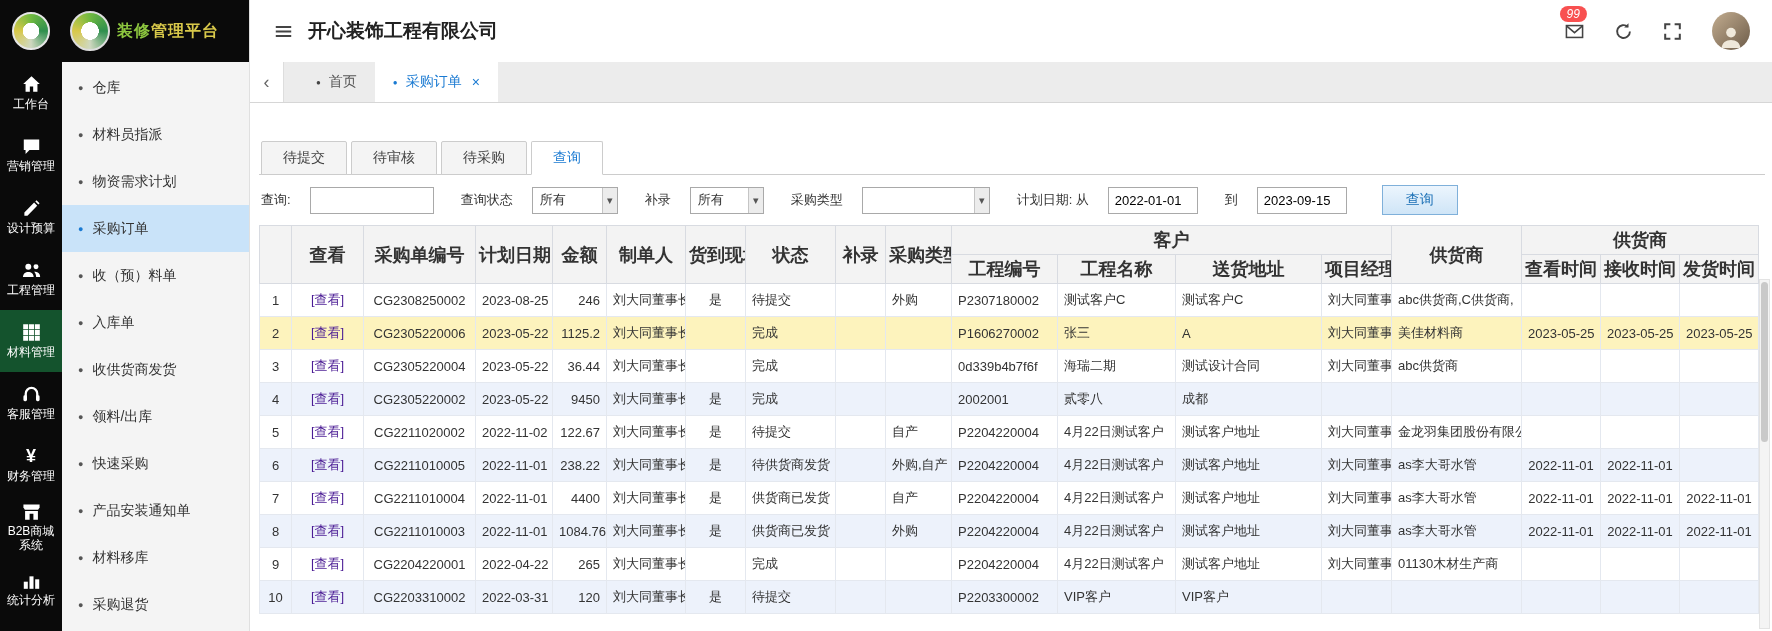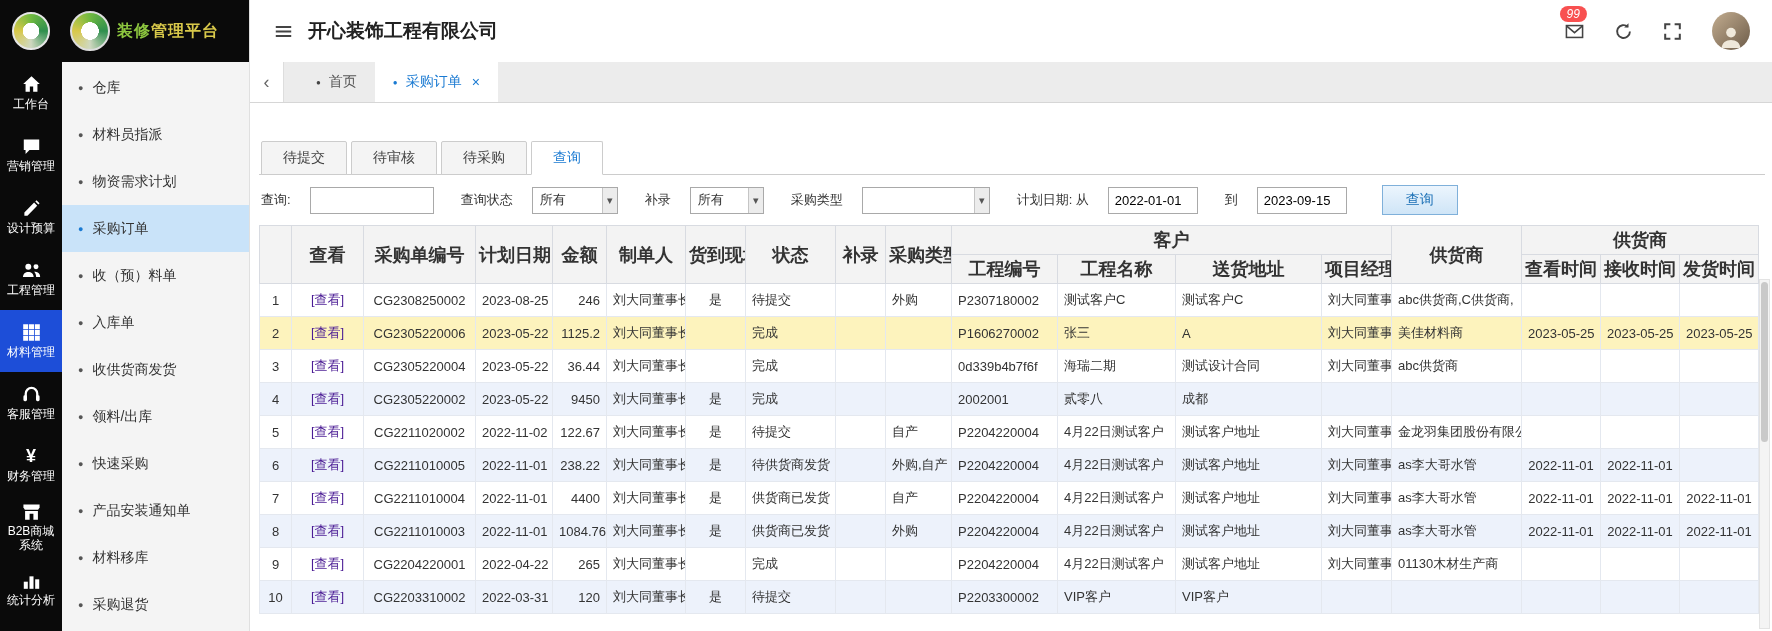--- a/index.html
+++ b/index.html
@@ -11,21 +11,21 @@
   .rail { width:62px; background:#0a0a0a; color:#fff; flex-shrink:0; display:flex; flex-direction:column; }
   .rail-logo { height:62px; display:flex; align-items:center; justify-content:center; }
   .circ { width:38px; height:38px; border-radius:50%; border:2px solid #e6e6e6; display:inline-block;
           background: radial-gradient(circle at 50% 50%, #ffffff 0 34%, transparent 35%),
                       conic-gradient(#6fb93f,#2f8f4e,#cfd8c0,#d8c84a,#6fb93f); }
   .rail-item { height:62px; display:flex; flex-direction:column; align-items:center; justify-content:center; gap:3px; cursor:pointer; }
   .rail-item .ricon { display:block; height:19px; }
   .rail-item .ricon svg { width:19px; height:19px; fill:#fff; stroke:none; display:block; }
   .rail-item .yen { font-size:18px; font-weight:bold; line-height:19px; }
   .rail-item .rlabel { font-size:12px; line-height:14px; text-align:center; padding:0 2px; }
-  .rail-item.active { background:#1d4ed8; }
+  .rail-item.active { background:#14532d; }
 
   
   .sidebar { width:188px; background:#f4f4f4; flex-shrink:0; display:flex; flex-direction:column; border-right:1px solid #e0e0e0; }
   .sidebar-header { height:62px; background:#0a0a0a; display:flex; align-items:center; gap:7px; padding:0 8px; flex-shrink:0; }
   .brand-logo { width:40px; height:40px; border-radius:50%; border:2px solid #ddd; flex-shrink:0;
           background: radial-gradient(circle at 50% 50%, #ffffff 0 34%, transparent 35%),
                       conic-gradient(#6fb93f,#2f8f4e,#cfd8c0,#d8c84a,#6fb93f); }
   .brand-text { font-size:16px; font-weight:bold; letter-spacing:1px; white-space:nowrap; }
   .brand-text .t1 { color:#8dc63f; } .brand-text .t2 { color:#d8c84a; }
   .side-nav { padding-top:2px; }

